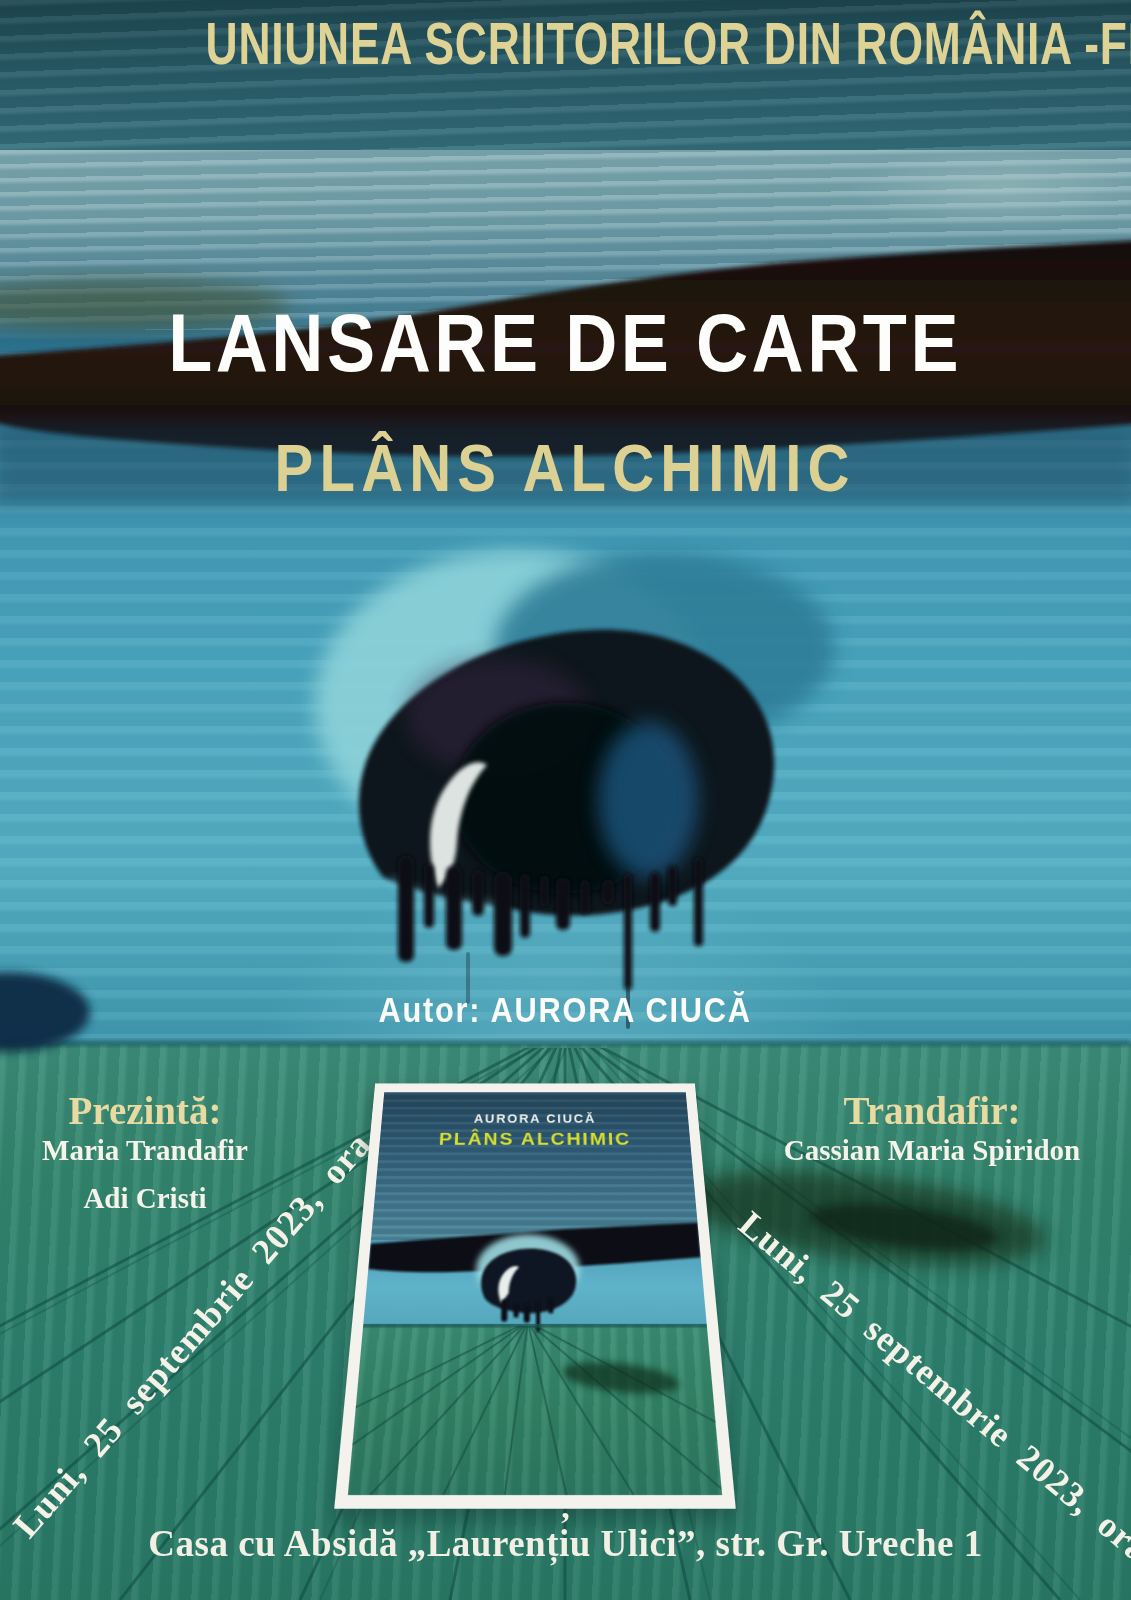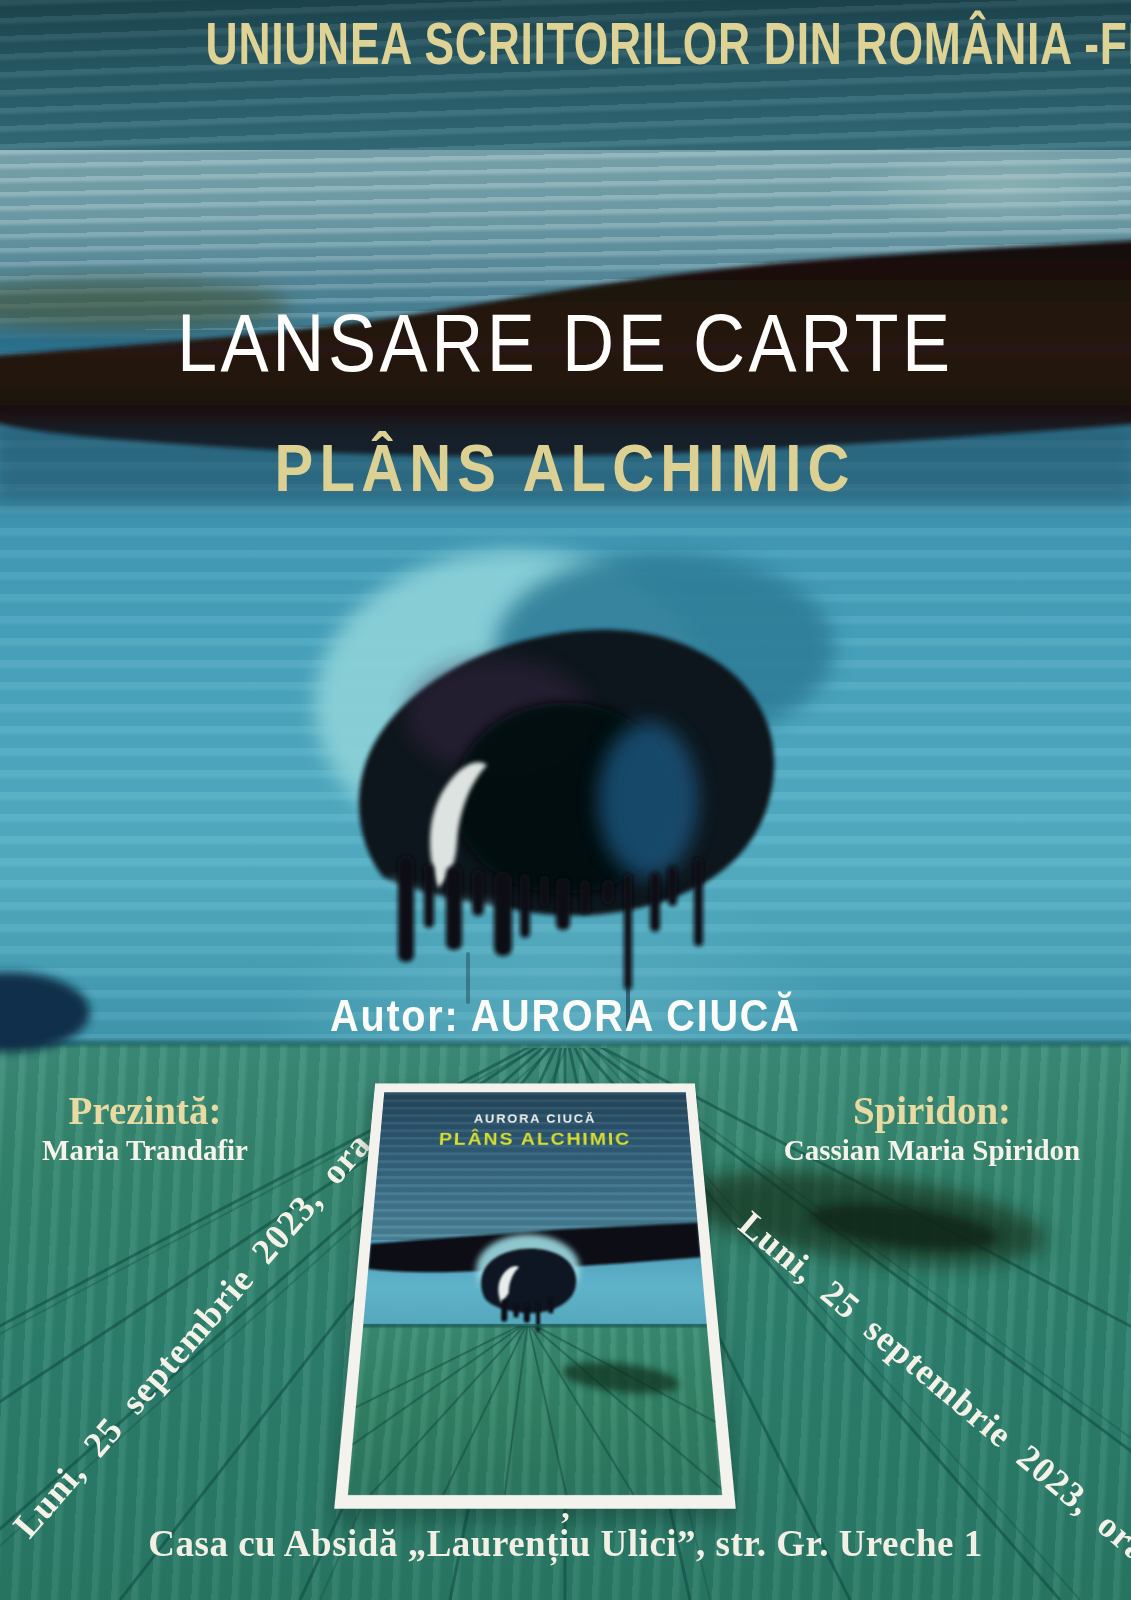--- a/index.html
+++ b/index.html
@@ -36,23 +36,23 @@
       radial-gradient(500px 220px at 565px 1100px, rgba(120,190,160,.18), rgba(0,0,0,0) 75%),
       repeating-linear-gradient(93deg, rgba(255,255,255,.05) 0 5px, rgba(10,60,50,.10) 9px 20px),
       linear-gradient(180deg,#3f8f7c 0%, #35876f 22%, #2f8270 55%, #2a7a66 100%);
   }
   .paint{position:absolute;inset:0;pointer-events:none;}
   
   .txt{position:absolute;left:0;right:0;text-align:center;white-space:nowrap;}
   .cond{display:inline-block;transform:scaleX(.74);transform-origin:50% 50%;}
   .cond2{display:inline-block;transform:scaleX(.88);transform-origin:50% 50%;}
   .header-line{font-weight:700;font-size:60px;line-height:1.05;color:#ded394;letter-spacing:1px;}
-  .title{font-weight:400;font-size:82px;color:#fdfdfb;letter-spacing:4px;}
+  .title{font-weight:700;font-size:82px;color:#fdfdfb;letter-spacing:4px;}
   .subtitle{font-weight:700;font-size:66px;color:#ddd093;letter-spacing:7px;}
-  .author-line{font-weight:700;font-size:45px;color:#fbfbf8;letter-spacing:2px;}
+  .author-line{font-weight:700;font-size:35px;color:#fbfbf8;letter-spacing:2px;}
   .serif{font-family:"Liberation Serif",serif;font-weight:700;}
   .label-cream{font-size:39px;color:#e8daa0;}
   .name-white{font-size:29px;color:#f6f3ea;}
   .block-left{left:14px;width:262px;right:auto;}
   .block-right{left:745px;width:374px;right:auto;}
   .date{font-size:36px;color:#f4f1e7;word-spacing:9px;letter-spacing:1px;}
   .date-left{left:-62px;top:1330px;width:480px;transform:rotate(-49deg);}
   .date-right{left:688px;top:1352px;width:480px;transform:rotate(40deg);}
   .venue-comma{font-size:34px;color:#f4f1e7;top:1488px;}
   .venue{font-size:37px;color:#f2efe4;top:1522px;letter-spacing:0.5px;}
@@ -190,22 +190,23 @@
   <div class="txt subtitle" style="top:430px">
     <span class="cond2">PLÂNS ALCHIMIC</span>
   </div>
 
   <div class="txt author-line" style="top:990px">
     <span class="cond2">Autor: AURORA CIUCĂ</span>
   </div>
 
   <div class="txt serif label-cream block-left" style="top:1088px">Prezintă:</div>
   <div class="txt serif name-white block-left" style="top:1134px">Maria Trandafir</div>
-
-  <div class="txt serif label-cream block-right" style="top:1088px">Spiridon:</div>
+  <div class="txt serif name-white block-left" style="top:1182px">Adi Cristi</div>
+
+  <div class="txt serif label-cream block-right" style="top:1088px">Trandafir:</div>
   <div class="txt serif name-white block-right" style="top:1134px">Cassian Maria Spiridon</div>
 
   <div class="txt serif date date-left">Luni, 25 septembrie 2023, ora 13</div>
   <div class="txt serif date date-right">Luni, 25 septembrie 2023, ora 13</div>
 
   <div class="book-cover">
     <div class="cover-art">
       <div class="cover-sky"></div>
       <div class="cover-water"></div>
       <div class="cover-floor"></div>

